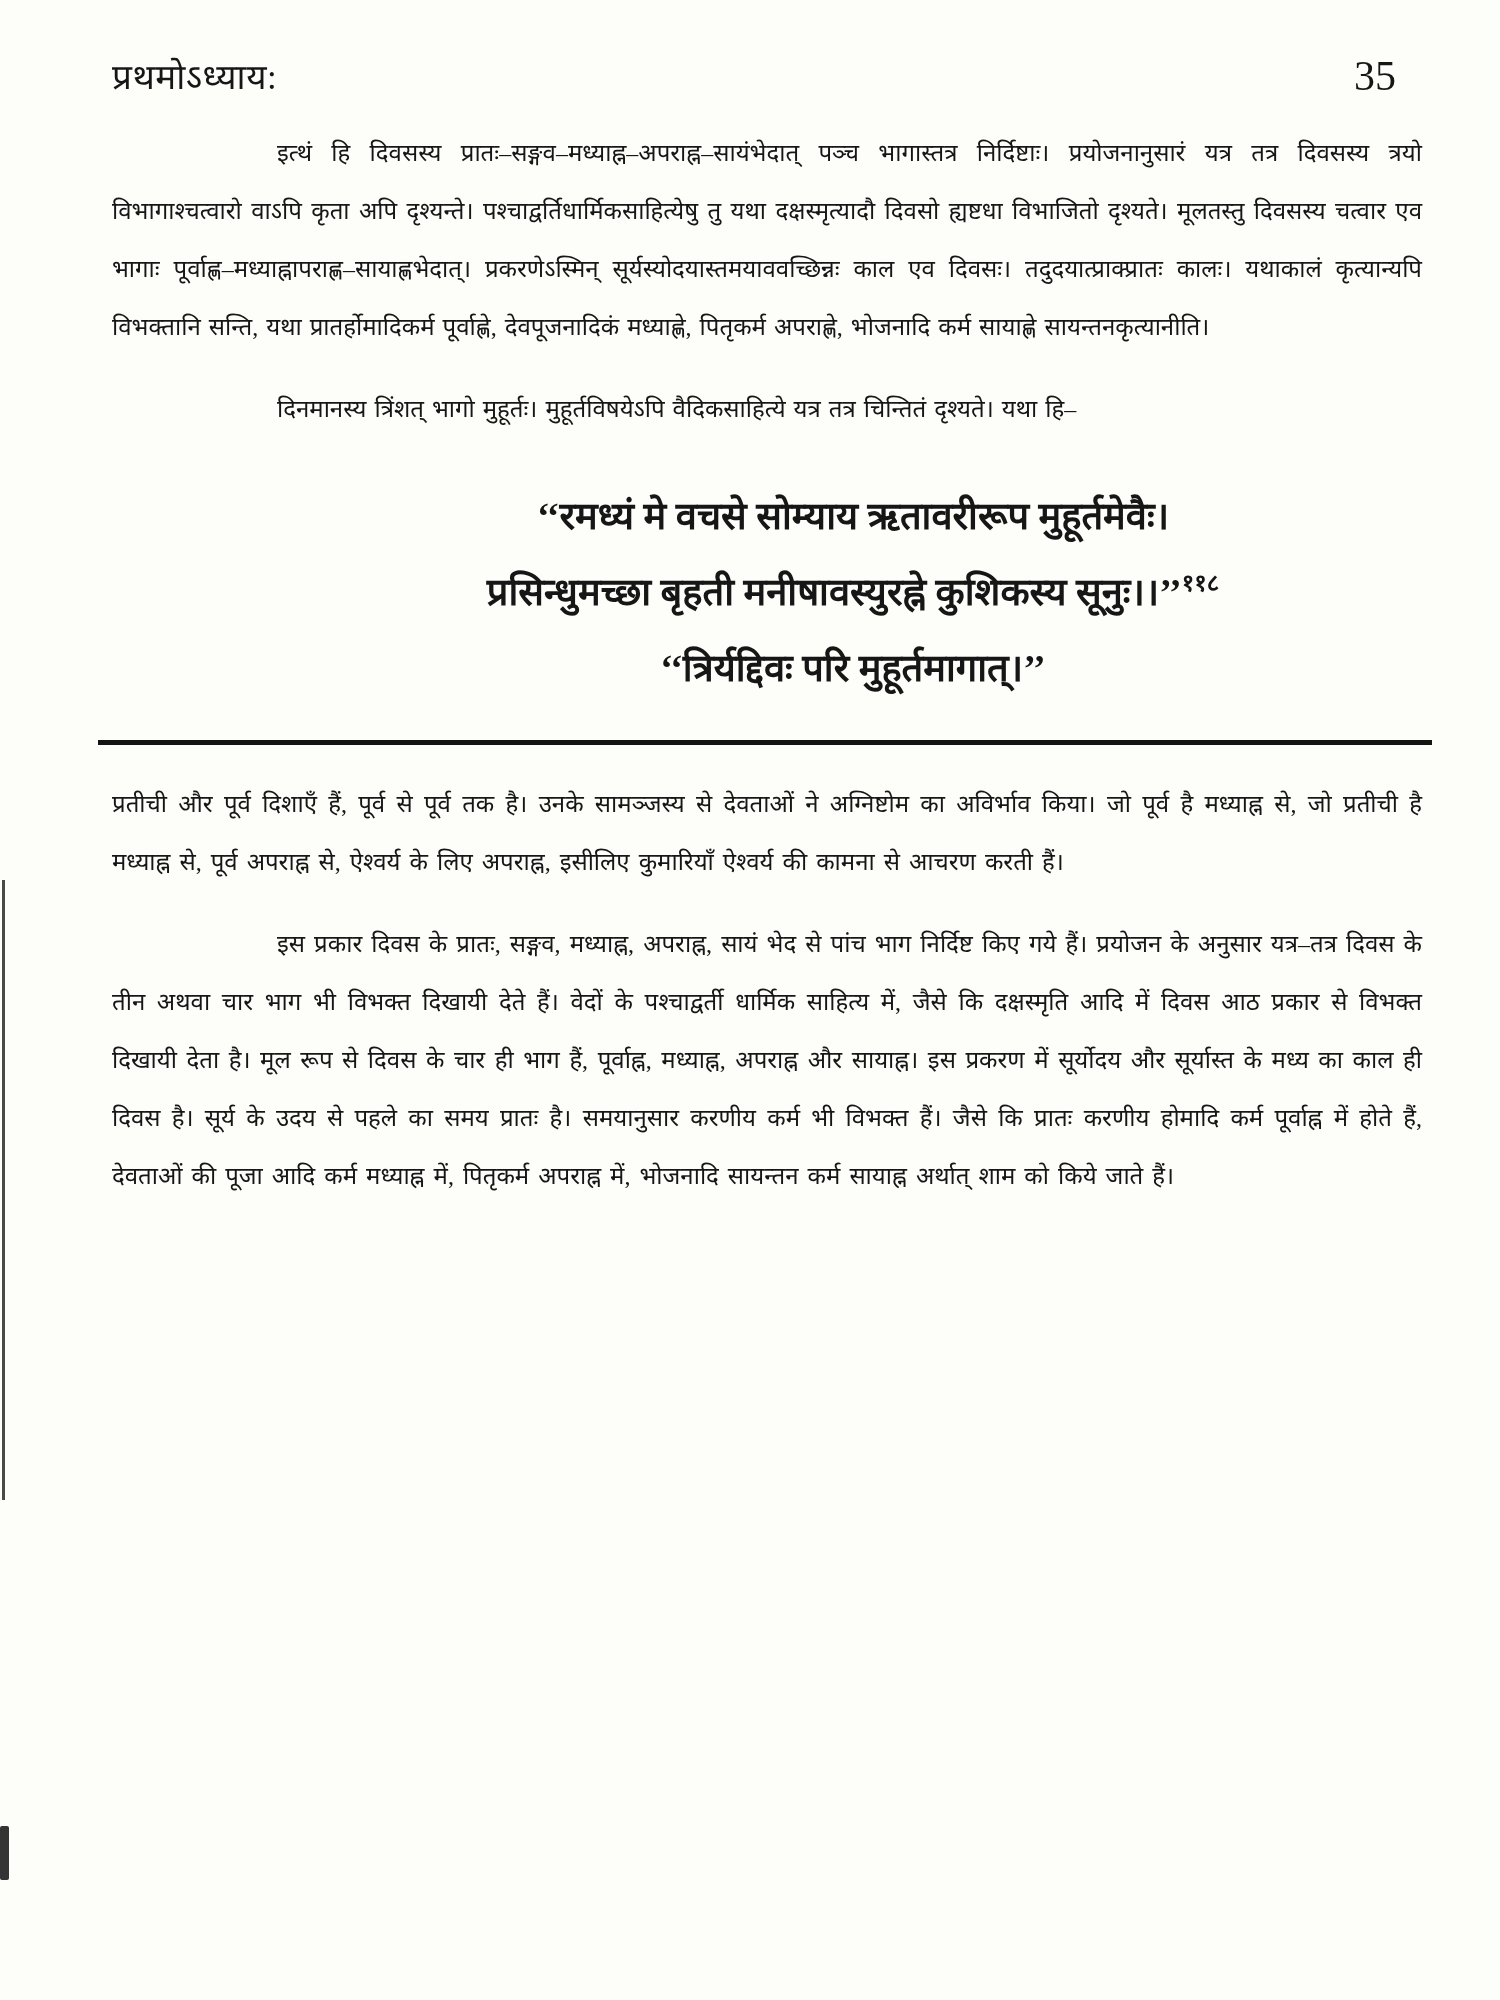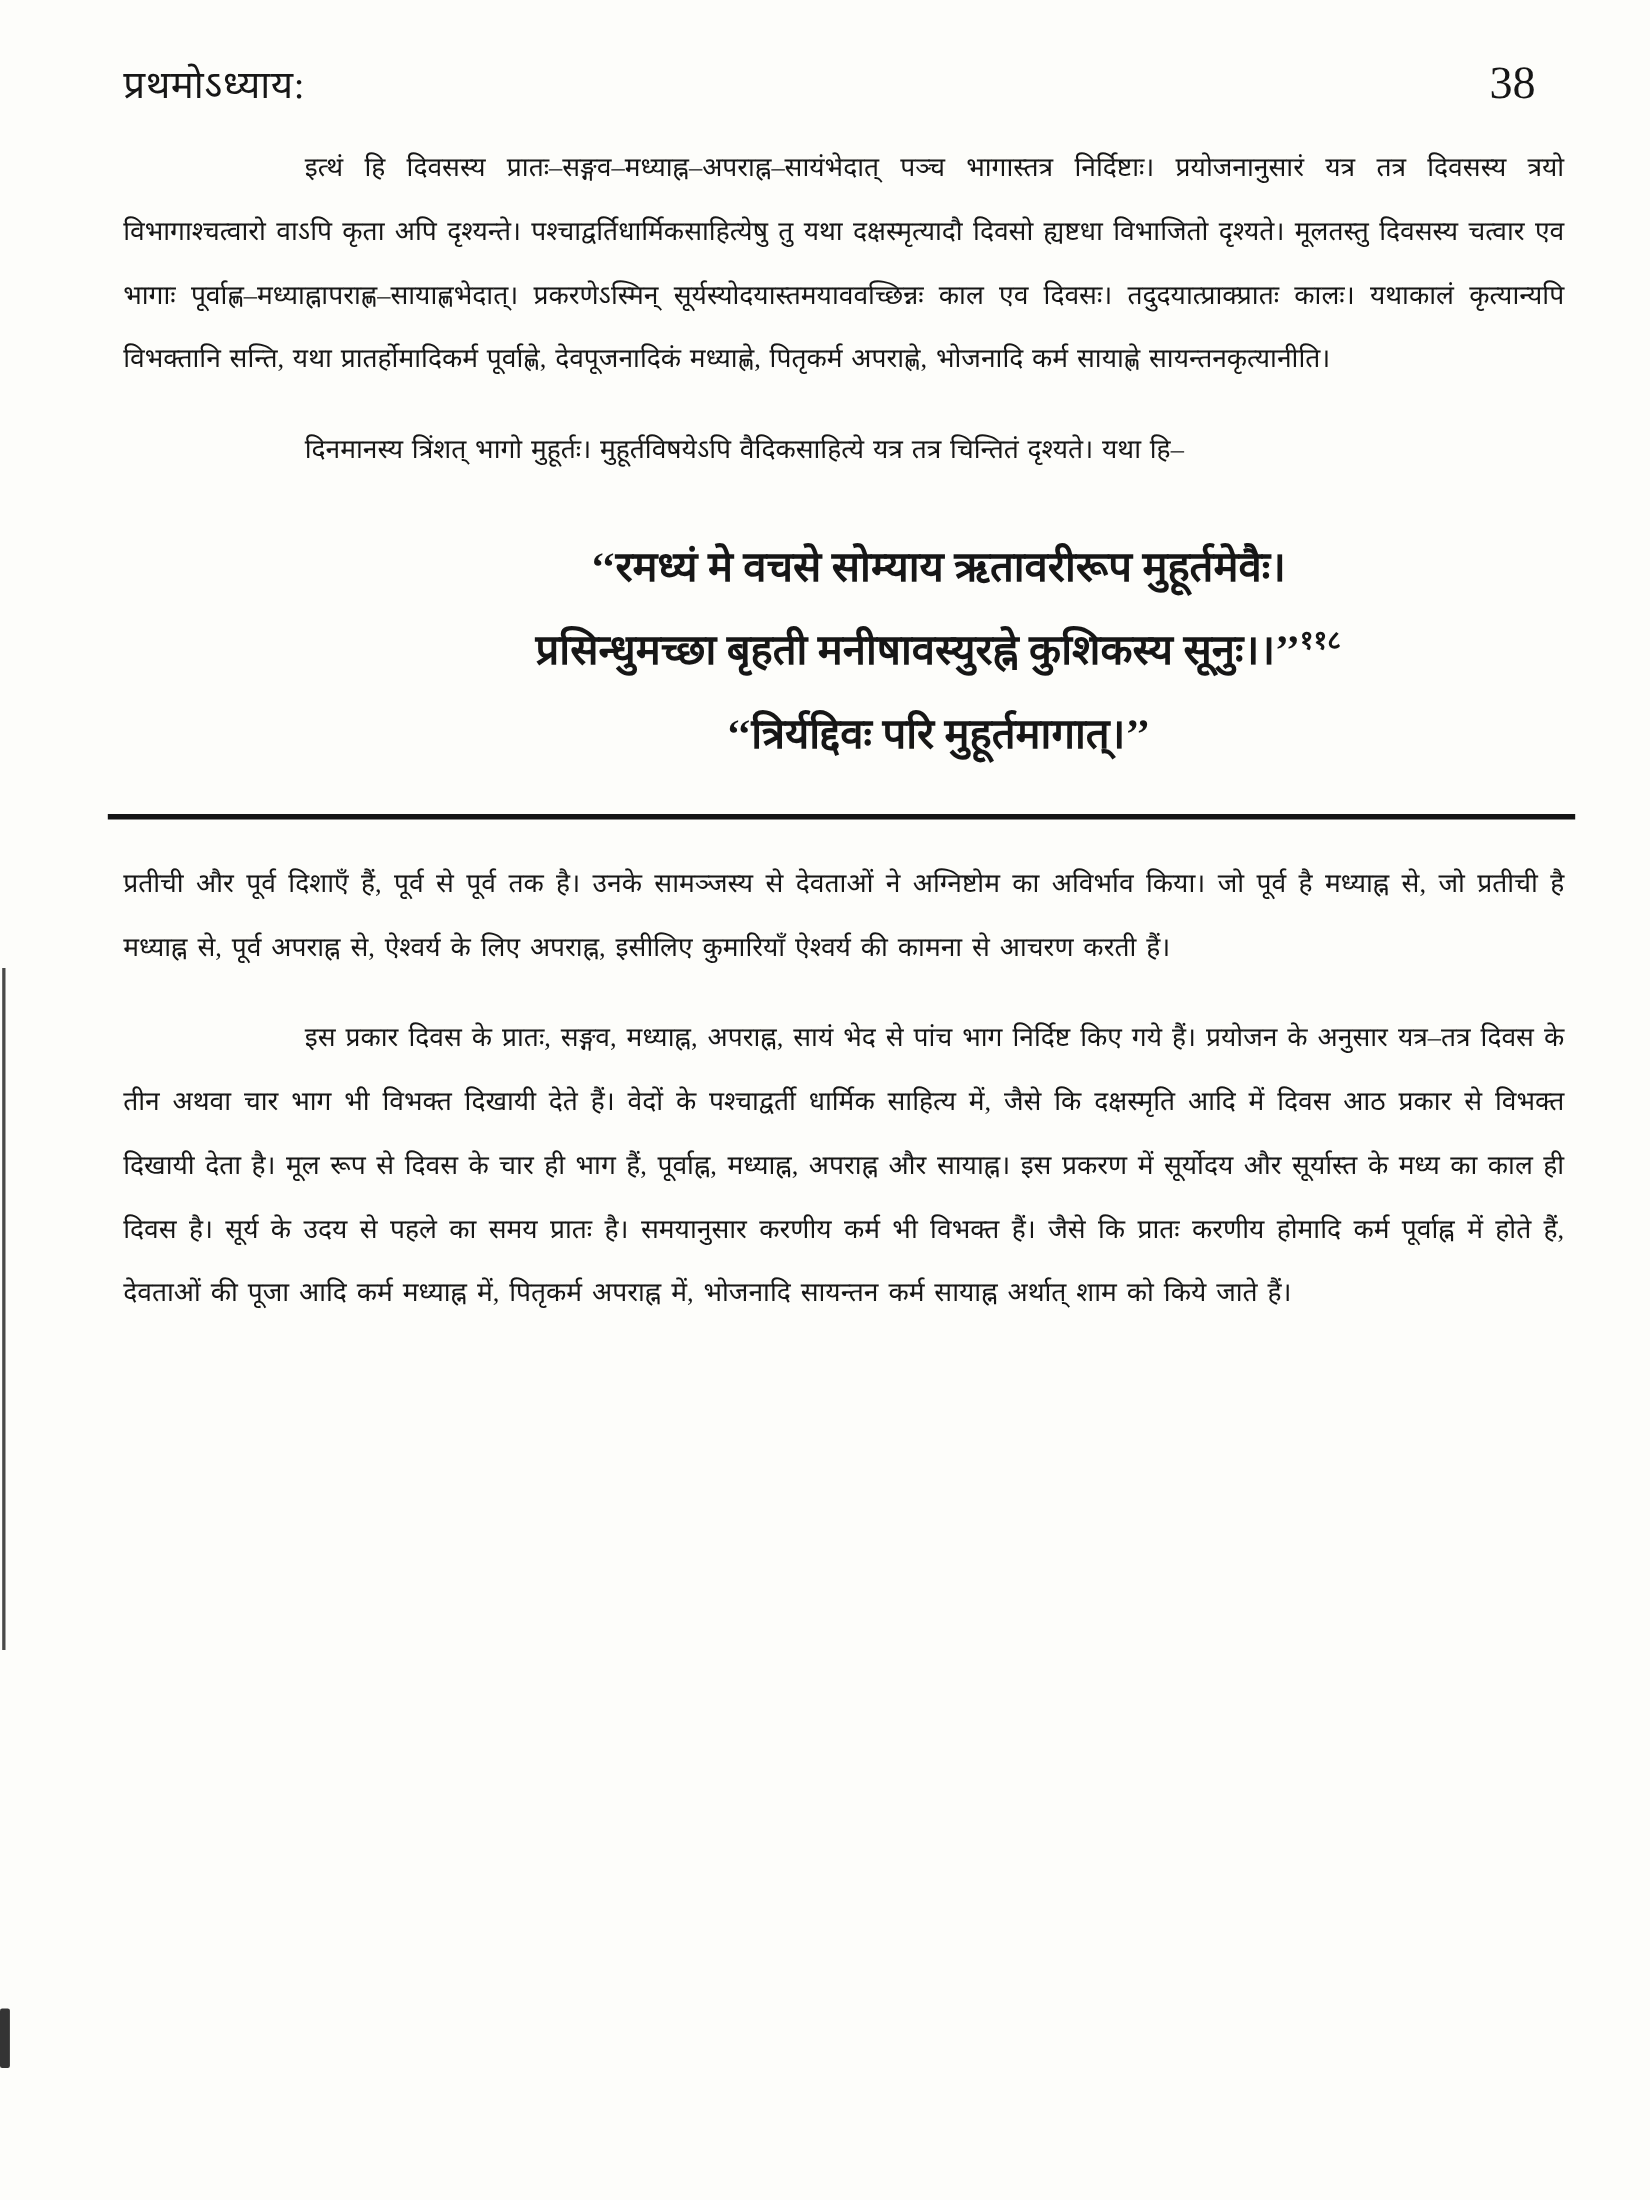--- a/index.html
+++ b/index.html
@@ -91,21 +91,21 @@
 </head>
 <body>
 
 <div class="page">
 
   <div class="edge-line"></div>
   <div class="edge-blot"></div>
 
   <header class="page-header">
     <span class="chapter">प्रथमोऽध्याय:</span>
-    <span class="pagenum">38</span>
+    <span class="pagenum">35</span>
   </header>
 
   <main class="body-text">
 
     <section class="sanskrit-section">
       <p class="para indent">इत्थं हि दिवसस्य प्रातः–सङ्गव–मध्याह्न–अपराह्न–सायंभेदात् पञ्च भागास्तत्र निर्दिष्टाः। प्रयोजनानुसारं यत्र तत्र दिवसस्य त्रयो विभागाश्चत्वारो वाऽपि कृता अपि दृश्यन्ते। पश्चाद्वर्तिधार्मिकसाहित्येषु तु यथा दक्षस्मृत्यादौ दिवसो ह्यष्टधा विभाजितो दृश्यते। मूलतस्तु दिवसस्य चत्वार एव भागाः पूर्वाह्ण–मध्याह्नापराह्ण–सायाह्णभेदात्। प्रकरणेऽस्मिन् सूर्यस्योदयास्तमयाववच्छिन्नः काल एव दिवसः। तदुदयात्प्राक्प्रातः कालः। यथाकालं कृत्यान्यपि विभक्तानि सन्ति, यथा प्रातर्होमादिकर्म पूर्वाह्णे, देवपूजनादिकं मध्याह्णे, पितृकर्म अपराह्णे, भोजनादि कर्म सायाह्णे सायन्तनकृत्यानीति।</p>
       <p class="para indent">दिनमानस्य त्रिंशत् भागो मुहूर्तः। मुहूर्तविषयेऽपि वैदिकसाहित्ये यत्र तत्र चिन्तितं दृश्यते। यथा हि–</p>
     </section>
 
     <section class="verse">

